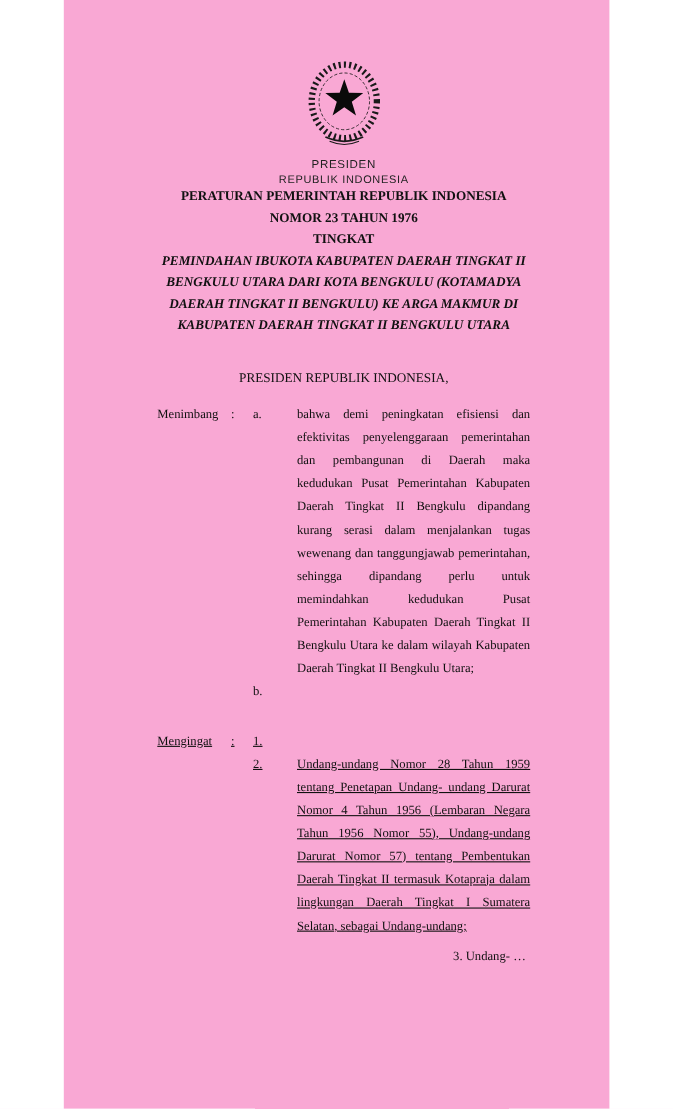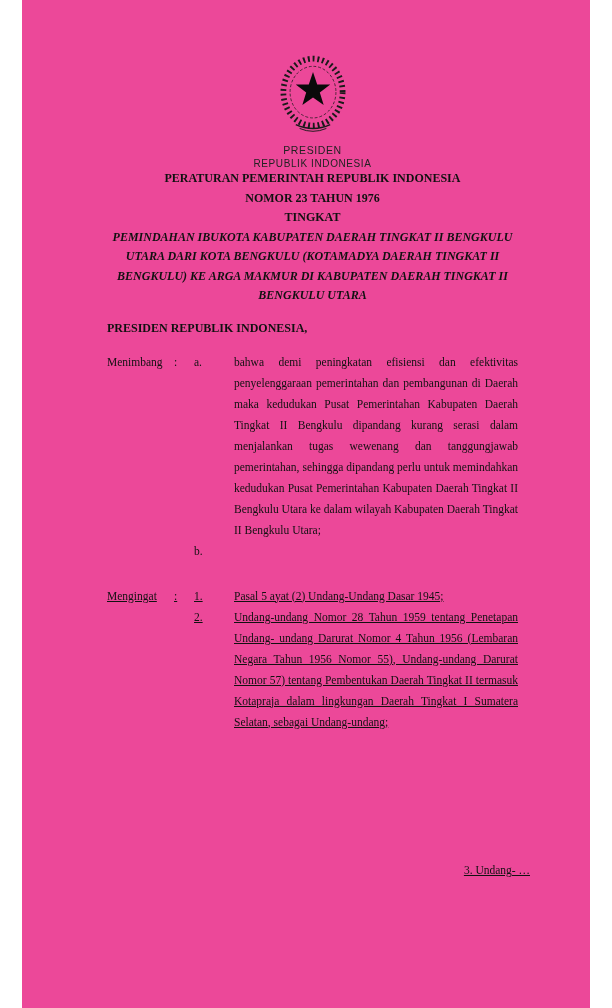--- a/index.html
+++ b/index.html
@@ -2,24 +2,24 @@
 <html><head>
 <meta charset="utf-8">
 <style>
   html, body {
     margin: 0;
     padding: 0;
     background: #ffffff;
   }
   .page {
     position: relative;
-    width: 568px;
+    width: 496px;
     height: 1008px;
     margin: 0 auto;
-    background: #ec4899;
+    background: #f9a8d4;
     font-family: "Liberation Serif", serif;
     color: #111111;
     box-sizing: border-box;
     padding: 0 72px 0 85px;
     overflow: hidden;
   }
   
   .emblem {
     text-align: center;
     padding-top: 52px;
@@ -45,22 +45,23 @@
     font-weight: bold;
     font-size: 12px;
     line-height: 19.5px;
   }
   .title .subject {
     max-width: 462px;
     margin: 0 auto;
     font-style: italic;
   }
   .salutation {
-    margin-top: 15px;
-    font-weight: bold;
+    margin-top: 30px;
+    text-align: center;
+    font-weight: normal;
     font-size: 12px;
   }
   
   .sections {
     margin-top: 16px;
     font-size: 11.5px;
     line-height: 21px;
   }
   .section + .section {
     margin-top: 24px;
@@ -75,23 +76,22 @@
   .col-colon { text-align: left; }
   .col-marker { text-align: left; }
   .col-text {
     text-align: justify;
     text-justify: inter-word;
   }
   
   .catchword {
     position: absolute;
     top: 864px;
-    right: 60px;
+    right: 76px;
     font-size: 11.5px;
-    text-decoration: underline;
   }
 </style>
 </head>
 <body>
 
 <div class="page">
 
   <div class="emblem">
     <svg width="96" height="86" viewBox="0 0 100 90" aria-hidden="true">
 
@@ -131,21 +131,20 @@
         <div class="col-colon"></div>
         <div class="col-marker">b.</div>
       </div>
     </div>
 
     <div class="section">
       <div class="row">
         <div class="col-label">Mengingat</div>
         <div class="col-colon">:</div>
         <div class="col-marker">1.</div>
-        <div class="col-text">Pasal 5 ayat (2) Undang-Undang Dasar 1945;</div>
       </div>
       <div class="row">
         <div class="col-label"></div>
         <div class="col-colon"></div>
         <div class="col-marker">2.</div>
         <div class="col-text">Undang-undang Nomor 28 Tahun 1959 tentang Penetapan Undang- undang Darurat Nomor 4 Tahun 1956 (Lembaran Negara Tahun 1956 Nomor 55), Undang-undang Darurat Nomor 57) tentang Pembentukan Daerah Tingkat II termasuk Kotapraja dalam lingkungan Daerah Tingkat I Sumatera Selatan, sebagai Undang-undang;</div>
       </div>
     </div>
 
   </div>

